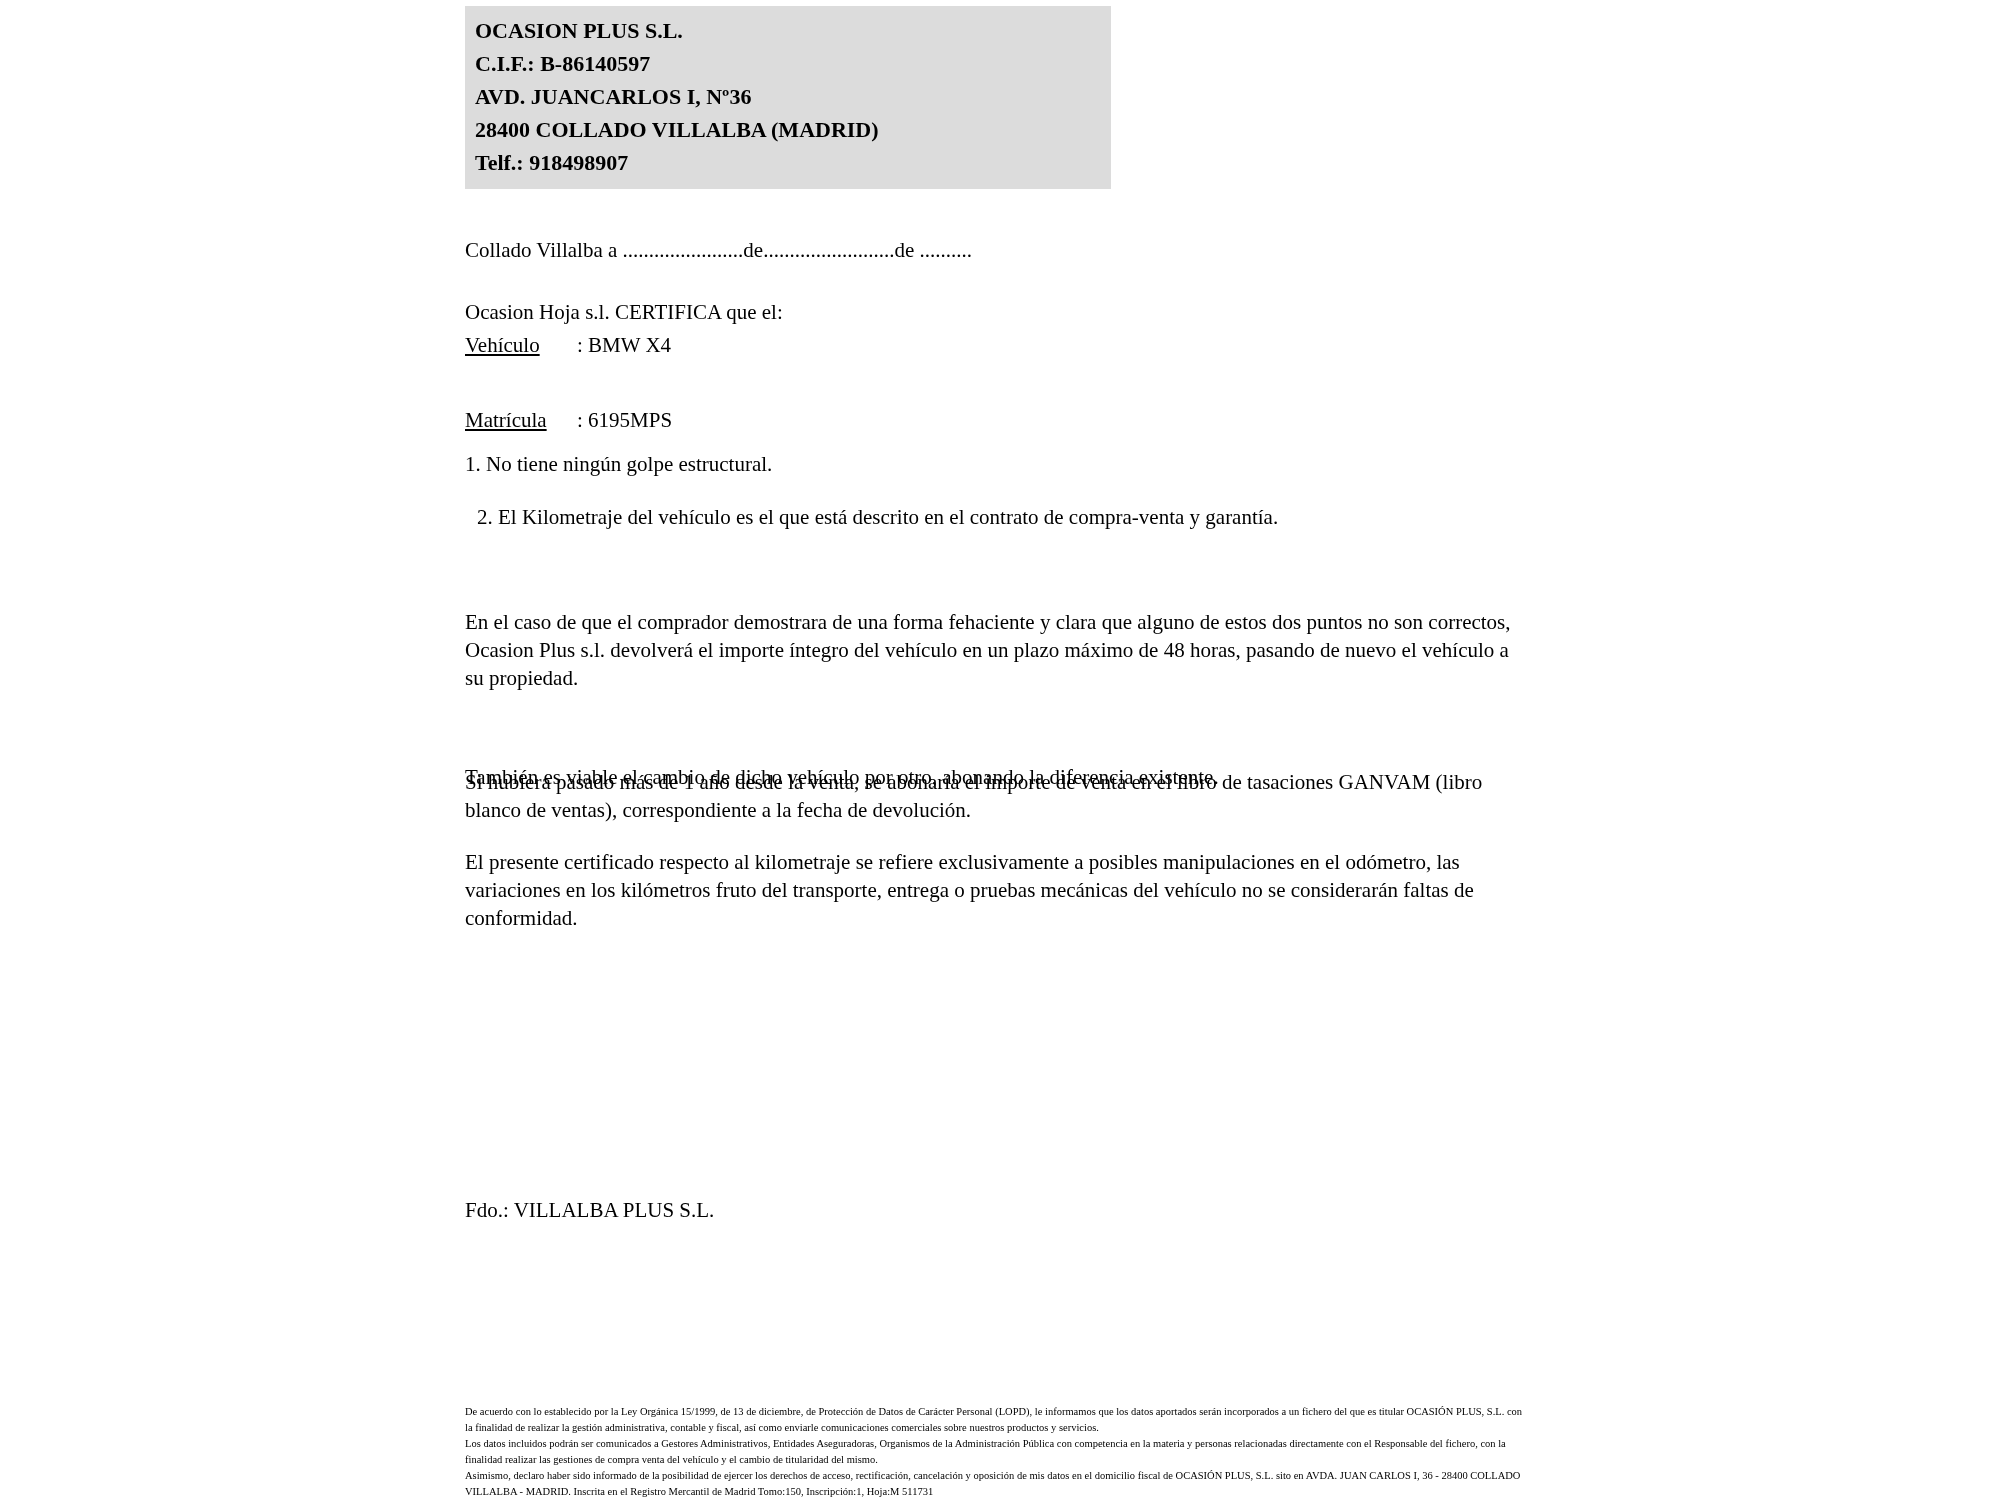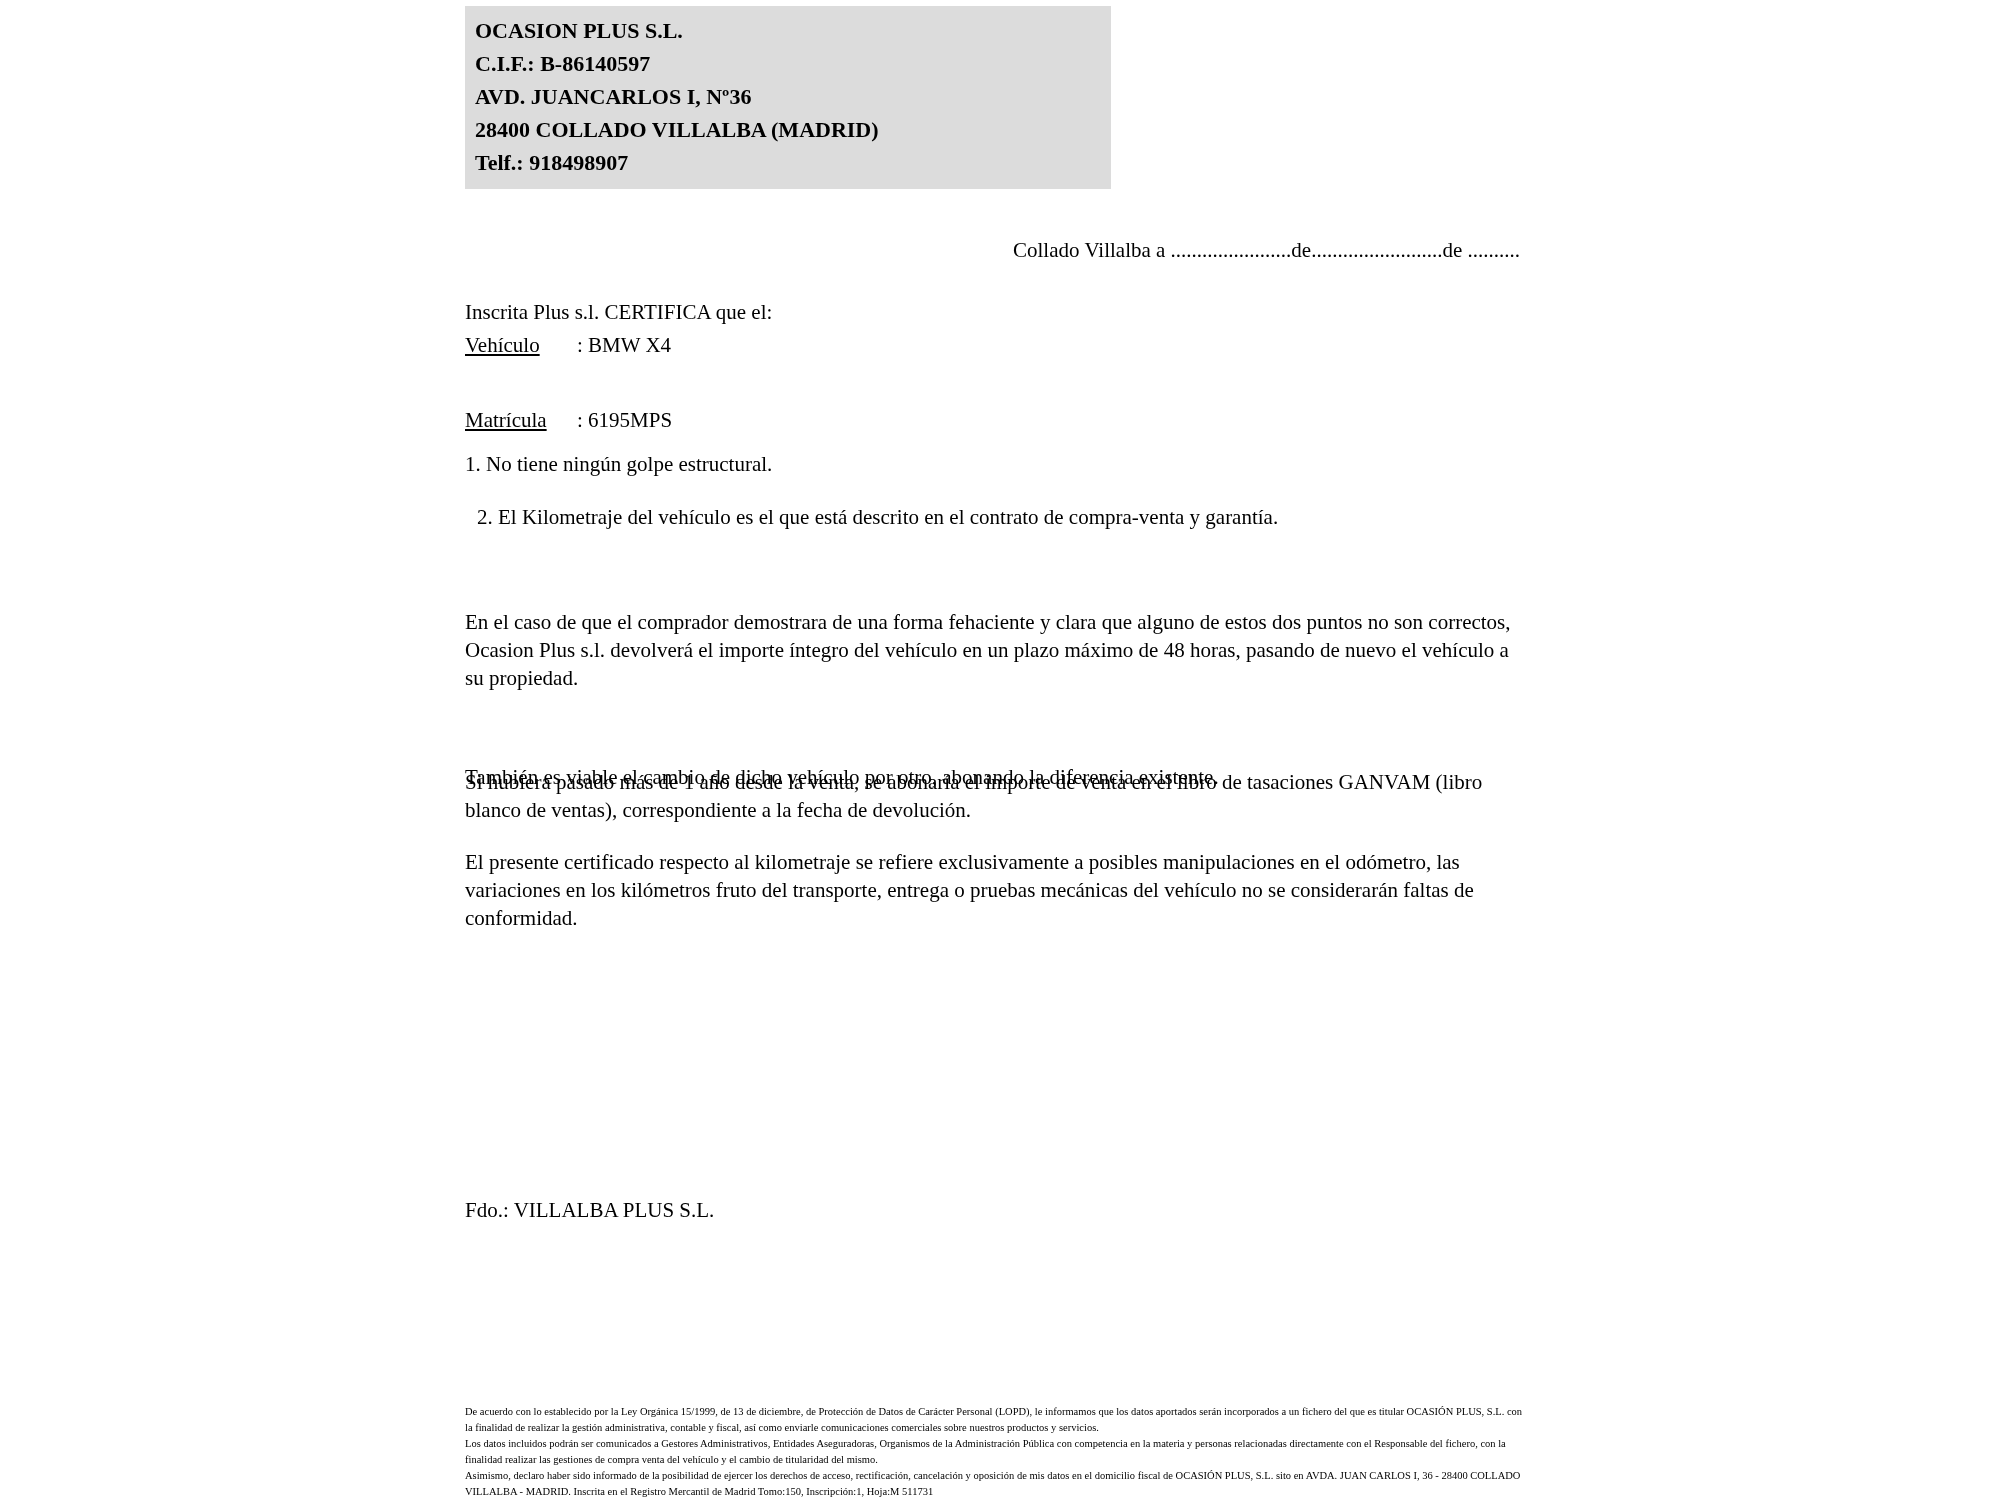--- a/index.html
+++ b/index.html
@@ -25,21 +25,20 @@
     padding: 8px 0 10px 10px;
     font-weight: bold;
     font-size: 22px;
     line-height: 33px;
   }
   .date-line {
     position: absolute;
     left: 465px;
     top: 238px;
     width: 1055px;
-    text-align: right;
     font-size: 21px;
   }
   .body-line, .body-para {
     position: absolute;
     left: 465px;
     width: 1060px;
     font-size: 21px;
     line-height: 28px;
   }
   .certify-intro   { top: 298px; }
@@ -77,21 +76,21 @@
   <div class="letterhead">
     <div>OCASION PLUS S.L.</div>
     <div>C.I.F.: B-86140597</div>
     <div>AVD. JUANCARLOS I, Nº36</div>
     <div>28400 COLLADO VILLALBA (MADRID)</div>
     <div>Telf.: 918498907</div>
   </div>
 
   <div class="date-line">Collado Villalba a .......................de.........................de ..........</div>
 
-  <div class="body-line certify-intro">Inscrita Plus s.l. CERTIFICA que el:</div>
+  <div class="body-line certify-intro">Ocasion Hoja s.l. CERTIFICA que el:</div>
 
   <div class="body-line vehicle-line">
     <span class="field-label">Vehículo</span><span>: BMW X4</span>
   </div>
 
   <div class="body-line plate-line">
     <span class="field-label">Matrícula</span><span>: 6195MPS</span>
   </div>
 
   <div class="body-line point-1">1. No tiene ningún golpe estructural.</div>

